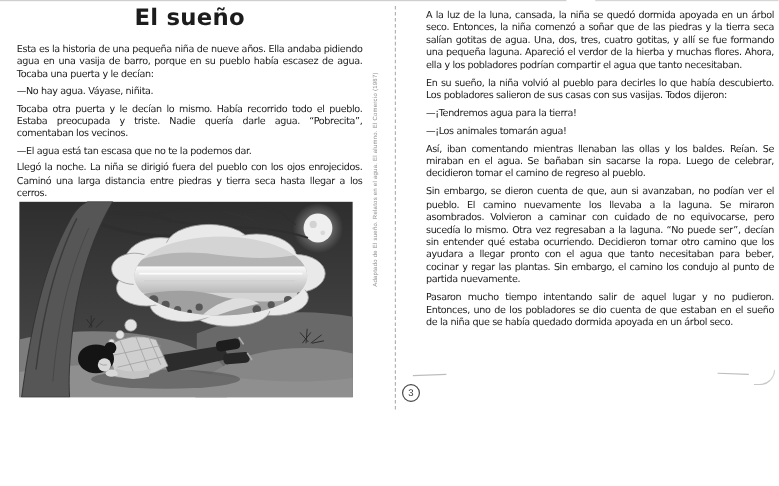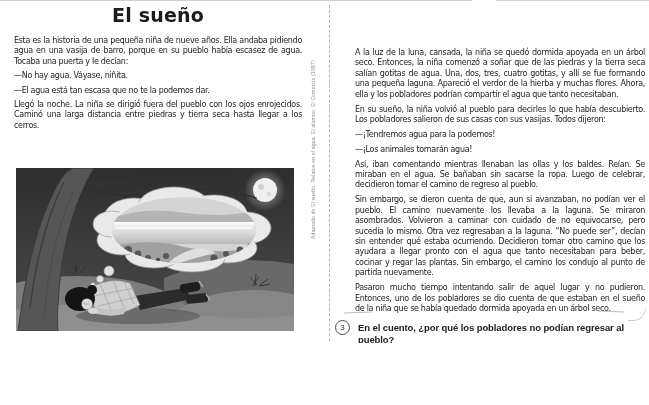--- a/index.html
+++ b/index.html
@@ -10,21 +10,21 @@
   }
   .scan-top-a { position: absolute; left: 0; top: 0; width: 472px; height: 0; border-top: 1px solid #cfcfcf; }
   .scan-top-b { position: absolute; left: 496px; top: 0; width: 153px; height: 0; border-top: 1px solid #d6d6d6; }
 
   .title {
     position: absolute; left: 14px; top: 4px; width: 288px;
     text-align: center; font-size: 19px; font-weight: bold; letter-spacing: 0.2px;
   }
   .story { font-size: 8px; letter-spacing: -0.3px; line-height: 10.4px; text-align: justify; }
   .col-left  { position: absolute; left: 14px; top: 36px; width: 288px; }
-  .col-right { position: absolute; left: 355px; top: 8px; width: 290px; margin-top: 40px; }
+  .col-right { position: absolute; left: 355px; top: 8px; width: 290px; }
   .col-right .story-para { margin: 0 0 4.5px 0; }
   .col-left  .story-para { margin: 0 0 4px 0; }
   .story-para { margin: 0; }
   .dialogue { text-align: left; }
 
   .illustration { position: absolute; left: 16px; top: 168px; width: 278px; height: 163px; }
 
   .divider-line { position: absolute; left: 329px; top: 5px; height: 396px; width: 0; border-left: 1px dashed #b3b3b3; }
   .citation {
     position: absolute; left: 310px; top: 30px; height: 240px; width: 11px;
@@ -72,20 +72,21 @@
 <div class="page">
 
   <div class="scan-top-a"></div>
   <div class="scan-top-b"></div>
 
   <div class="title">El sueño</div>
 
   <div class="col-left story">
     <p class="story-para">Esta es la historia de una pequeña niña de nueve años. Ella andaba pidiendo agua en una vasija de barro, porque en su pueblo había escasez de agua. Tocaba una puerta y le decían:</p>
     <p class="story-para dialogue">—No hay agua. Váyase, niñita.</p>
+    <p class="story-para">Tocaba otra puerta y le decían lo mismo. Había recorrido todo el pueblo. Estaba preocupada y triste. Nadie quería darle agua. “Pobrecita”, comentaban los vecinos.</p>
     <p class="story-para dialogue">—El agua está tan escasa que no te la podemos dar.</p>
     <p class="story-para">Llegó la noche. La niña se dirigió fuera del pueblo con los ojos enrojecidos. Caminó una larga distancia entre piedras y tierra seca hasta llegar a los cerros.</p>
   </div>
 
   <svg class="illustration" viewBox="0 0 278 163" xmlns="http://www.w3.org/2000/svg">
     <defs>
       <linearGradient id="sky" x1="0" y1="0" x2="0" y2="1">
         <stop offset="0" stop-color="#2e2e2e"></stop>
           <stop offset="1" stop-color="#4c4c4c"></stop>
       </linearGradient>
@@ -209,34 +210,33 @@
       <path d="M67,135 q3,2 6,1" stroke="#8d8d8d" stroke-width="0.6" fill="none"></path>
     </g>
   </svg>
 
   <div class="divider-line"></div>
   <div class="citation">Adaptado de El sueño. Relatos en el agua. El alumno. El Comercio (1987)</div>
 
   <div class="col-right story">
     <p class="story-para">A la luz de la luna, cansada, la niña se quedó dormida apoyada en un árbol seco. Entonces, la niña comenzó a soñar que de las piedras y la tierra seca salían gotitas de agua. Una, dos, tres, cuatro gotitas, y allí se fue formando una pequeña laguna. Apareció el verdor de la hierba y muchas flores. Ahora, ella y los pobladores podrían compartir el agua que tanto necesitaban.</p>
     <p class="story-para">En su sueño, la niña volvió al pueblo para decirles lo que había descubierto. Los pobladores salieron de sus casas con sus vasijas. Todos dijeron:</p>
-    <p class="story-para dialogue">—¡Tendremos agua para la podemos!</p>
+    <p class="story-para dialogue">—¡Tendremos agua para la tierra!</p>
     <p class="story-para dialogue">—¡Los animales tomarán agua!</p>
     <p class="story-para">Así, iban comentando mientras llenaban las ollas y los baldes. Reían. Se miraban en el agua. Se bañaban sin sacarse la ropa. Luego de celebrar, decidieron tomar el camino de regreso al pueblo.</p>
     <p class="story-para">Sin embargo, se dieron cuenta de que, aun si avanzaban, no podían ver el pueblo. El camino nuevamente los llevaba a la laguna. Se miraron asombrados. Volvieron a caminar con cuidado de no equivocarse, pero sucedía lo mismo. Otra vez regresaban a la laguna. “No puede ser”, decían sin entender qué estaba ocurriendo. Decidieron tomar otro camino que los ayudara a llegar pronto con el agua que tanto necesitaban para beber, cocinar y regar las plantas. Sin embargo, el camino los condujo al punto de partida nuevamente.</p>
     <p class="story-para">Pasaron mucho tiempo intentando salir de aquel lugar y no pudieron. Entonces, uno de los pobladores se dio cuenta de que estaban en el sueño de la niña que se había quedado dormida apoyada en un árbol seco.</p>
   </div>
 
   <div class="tear tear-left"></div>
   <div class="tear tear-right"></div>
   <div class="curl"></div>
 
   <div class="q-circle">3</div>
   <div class="q-code">OTCI4PRO41</div>
-  <div class="q-text">En el cuento, ¿por qué los pobladores no podían regresar al pueblo?</div>
 
   <div class="options">
     <div class="option">
       <span class="opt-box">a</span>
       <span class="opt-text">Porque no tomaron el camino correcto.</span>
     </div>
     <div class="option">
       <span class="opt-box">c</span>
     </div>
     <div class="option">

